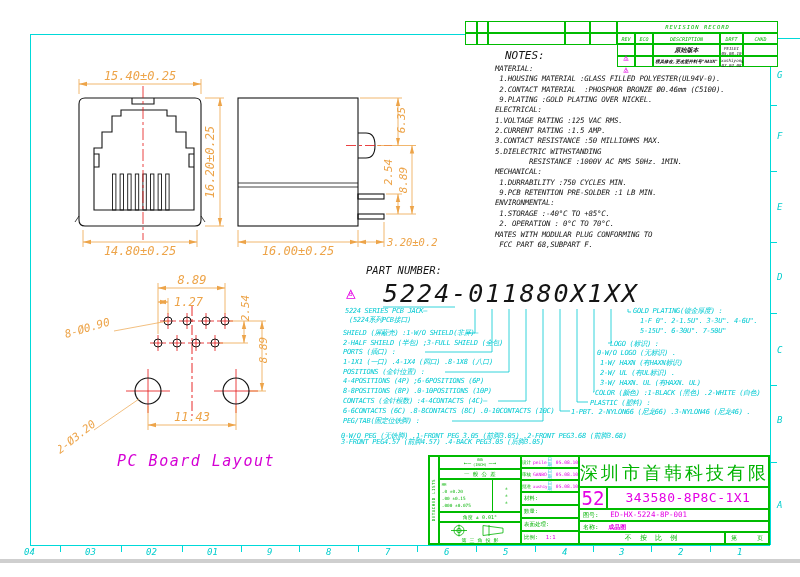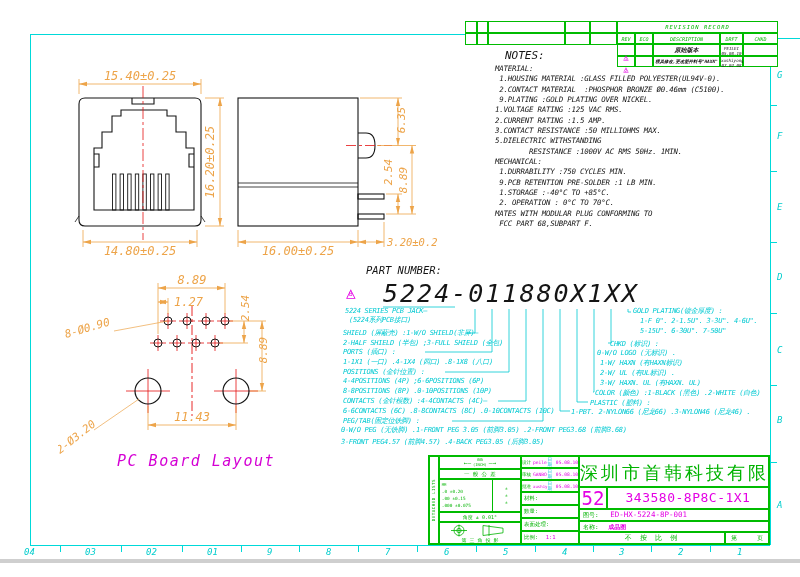--- a/index.html
+++ b/index.html
@@ -136,28 +136,30 @@
   </div>
 </div>
 
 
 <div class="abs blk" style="left:505px;top:49px;font:italic 11px 'DejaVu Sans Mono',monospace">NOTES:</div>
 <div class="abs" style="left:495px;top:64px;width:290px">
   <div class="note nh">MATERIAL:</div>
   <div class="note"> 1.HOUSING MATERIAL :GLASS FILLED POLYESTER(UL94V-0).</div>
   <div class="note"> 2.CONTACT MATERIAL  :PHOSPHOR BRONZE Ø0.46mm (C5100).</div>
   <div class="note"> 9.PLATING :GOLD PLATING OVER NICKEL.</div>
+  <div class="note nh">ELECTRICAL:</div>
   <div class="note">1.VOLTAGE RATING :125 VAC RMS.</div>
   <div class="note">2.CURRENT RATING :1.5 AMP.</div>
   <div class="note">3.CONTACT RESISTANCE :50 MILLIOHMS MAX.</div>
   <div class="note">5.DIELECTRIC WITHSTANDING</div>
   <div class="note">        RESISTANCE :1000V AC RMS 50Hz. 1MIN.</div>
   <div class="note nh">MECHANICAL:</div>
   <div class="note"> 1.DURRABILITY :750 CYCLES MIN.</div>
   <div class="note"> 9.PCB RETENTION PRE-SOLDER :1 LB MIN.</div>
+  <div class="note nh">ENVIRONMENTAL:</div>
   <div class="note"> 1.STORAGE :-40°C TO +85°C.</div>
   <div class="note"> 2. OPERATION : 0°C TO 70°C.</div>
   <div class="note">MATES WITH MODULAR PLUG CONFORMING TO</div>
   <div class="note"> FCC PART 68,SUBPART F.</div>
 </div>
 
 
 <svg class="abs" style="left:46px;top:58px" width="200" height="200" viewBox="0 0 200 200">
   <defs>
     <marker id="arF" markerWidth="11" markerHeight="8" refX="10" refY="4" orient="auto-start-reverse">
@@ -309,30 +311,30 @@
   <div class="leg" style="left:0;top:26px">SHIELD (屏蔽壳) :1-W/O SHIELD(非屏)—</div>
   <div class="leg" style="left:0;top:36px">2-HALF SHIELD (半包) ;3-FULL SHIELD (全包)</div>
   <div class="leg" style="left:0;top:45px">PORTS (插口) :</div>
   <div class="leg" style="left:0;top:55px">1-1X1 (一口) .4-1X4 (四口) .8-1X8 (八口)</div>
   <div class="leg" style="left:0;top:65px">POSITIONS (金针位置) :</div>
   <div class="leg" style="left:0;top:74px">4-4POSITIONS (4P) ;6-6POSITIONS (6P)</div>
   <div class="leg" style="left:0;top:84px">8-8POSITIONS (8P) .0-10POSITIONS (10P)</div>
   <div class="leg" style="left:0;top:94px">CONTACTS (金针根数) :4-4CONTACTS (4C)—</div>
   <div class="leg" style="left:0;top:104px">6-6CONTACTS (6C) .8-8CONTACTS (8C) .0-10CONTACTS (10C)</div>
   <div class="leg" style="left:0;top:114px">PEG/TAB(固定位铁脚) :</div>
-  <div class="leg" style="left:-2px;top:123px">0-W/O PEG (无铁脚) .1-FRONT PEG 3.05 (前脚3.05) .2-FRONT PEG3.68 (前脚3.68)</div>
+  <div class="leg" style="left:-2px;top:129px">0-W/O PEG (无铁脚) .1-FRONT PEG 3.05 (前脚3.05) .2-FRONT PEG3.68 (前脚3.68)</div>
   <div class="leg" style="left:-2px;top:135px">3-FRONT PEG4.57 (前脚4.57) .4-BACK PEG3.05 (后脚3.05)</div>
 </div>
 
 
 <div class="abs" style="left:540px;top:303px">
   <div class="leg" style="left:93px;top:4px">GOLD PLATING(镀金厚度) :</div>
   <div class="leg" style="left:100px;top:14px">1-F 0". 2-1.5U". 3-3U". 4-6U".</div>
   <div class="leg" style="left:100px;top:24px">5-15U". 6-30U". 7-50U"</div>
-  <div class="leg" style="left:70px;top:37px">CHKD (标识) :</div>
+  <div class="leg" style="left:70px;top:37px">LOGO (标识) :</div>
   <div class="leg" style="left:57px;top:46px">0-W/O LOGO (无标识) .</div>
   <div class="leg" style="left:60px;top:56px">1-W/ HAXN (有HAXN标识)</div>
   <div class="leg" style="left:60px;top:66px">2-W/ UL (有UL标识) .</div>
   <div class="leg" style="left:60px;top:76px">3-W/ HAXN. UL (有HAXN. UL)</div>
   <div class="leg" style="left:55px;top:86px">COLOR (颜色) :1-BLACK (黑色) .2-WHITE (白色)</div>
   <div class="leg" style="left:50px;top:96px">PLASTIC (塑料) :</div>
   <div class="leg" style="left:31px;top:105px">1-PBT. 2-NYLON66 (尼龙66) .3-NYLON46 (尼龙46) .</div>
 </div>
 
 

